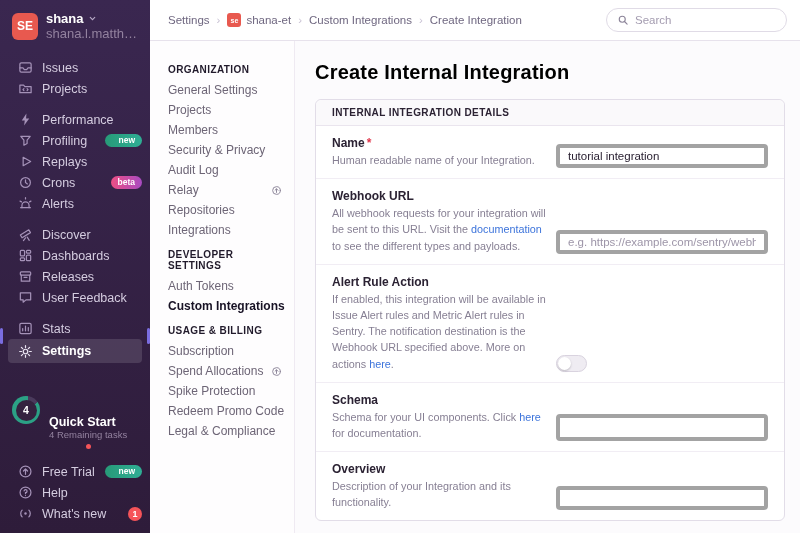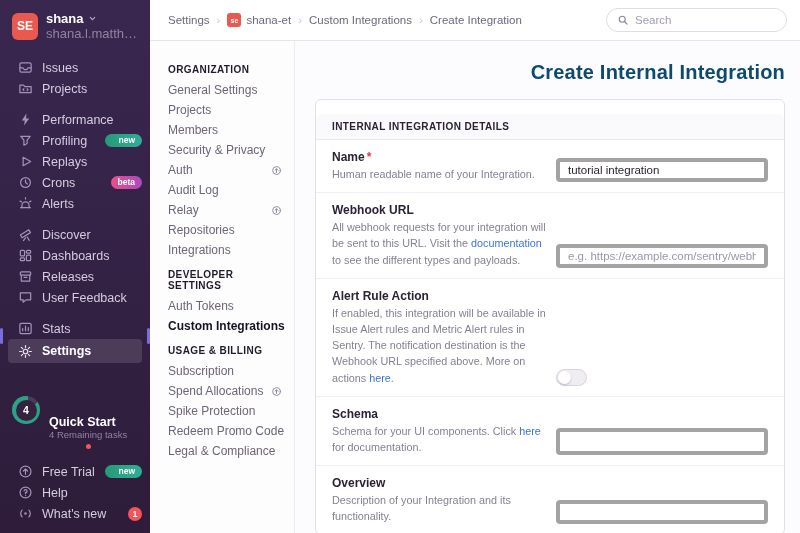--- a/index.html
+++ b/index.html
@@ -77,24 +77,24 @@
   .settings-nav { flex:0 0 145px; background:#fefdfe; border-right:1px solid #efeaf2;
     padding:23px 6px 0 18px; overflow:hidden; }
   .sn-title { font-size:10px; font-weight:700; letter-spacing:.4px; color:#211a2b; margin-bottom:5px; }
   .sn-section { margin-bottom:9px; }
   .sn-item { height:20px; display:flex; align-items:center; font-size:12px; color:#6d6576; cursor:pointer; white-space:nowrap; }
   .sn-item.active { color:#181225; font-weight:700; }
   .sn-up { margin-left:auto; margin-right:6px; color:#8d8599; }
 
   
   .main { flex:1; padding:17px 15px 0 20px; overflow:hidden; background:#fcfbfd; }
-  .page-title { font-size:20px; font-weight:700; color:#0c4a6e; margin:3px 0 15px; letter-spacing:.2px;text-align:right; }
+  .page-title { font-size:20px; font-weight:700; color:#000000; margin:3px 0 15px; letter-spacing:.2px; }
   .panel { background:#fff; border:1px solid #e2dde8; border-radius:6px; margin-bottom:15px; }
   .panel-header { padding:7px 16px; background:#faf9fb; border-bottom:1px solid #eae5ee;
-    font-size:10px; font-weight:700; letter-spacing:.4px; color:#2b2233; border-radius:6px 6px 0 0;margin-top:14px; }
+    font-size:10px; font-weight:700; letter-spacing:.4px; color:#2b2233; border-radius:6px 6px 0 0; }
   .field-row { display:flex; align-items:flex-end; gap:6px; padding:10px 16px; border-bottom:1px solid #f1edf4; }
   .field-row:last-child { border-bottom:0; }
   .field-left { flex:1; min-width:0; }
   .field-label { font-size:12px; font-weight:600; color:#2b2233; }
   .required { color:#e0364b; margin-left:2px; }
   .field-help { font-size:10.8px; color:#867f93; line-height:1.5; margin-top:2px; max-width:335px; }
   .link { color:var(--link); cursor:pointer; }
   .field-right { flex:0 0 212px; display:flex; align-items:center; position:relative; }
   .text-input { width:100%; height:24px; border:4px solid #a3a3a3; border-radius:4px; background:#fff;
     padding:0 8px; font-size:11.5px; color:#2b2233; font-family:inherit; outline:none; }
@@ -341,29 +341,20 @@
         <div class="sn-item">
             <span>Projects</span>
           </div>
         <div class="sn-item">
             <span>Members</span>
           </div>
         <div class="sn-item">
             <span>Security &amp; Privacy</span>
           </div>
         <div class="sn-item">
-            <span>Auth</span>
-          <span class="sn-up icon">
-              <svg width="11" height="11" viewBox="0 0 16 16" stroke="currentColor" stroke-width="1.4" fill="none" stroke-linecap="round" stroke-linejoin="round">
-                <circle cx="8" cy="8" r="5.6"></circle>
-                <path d="M8 10.8V5.8M5.9 7.6L8 5.5l2.1 2.1"></path>
-              </svg>
-            </span>
-          </div>
-        <div class="sn-item">
             <span>Audit Log</span>
           </div>
         <div class="sn-item">
             <span>Relay</span>
           <span class="sn-up icon">
               <svg width="11" height="11" viewBox="0 0 16 16" stroke="currentColor" stroke-width="1.4" fill="none" stroke-linecap="round" stroke-linejoin="round">
                 <circle cx="8" cy="8" r="5.6"></circle>
                 <path d="M8 10.8V5.8M5.9 7.6L8 5.5l2.1 2.1"></path>
               </svg>
             </span>

